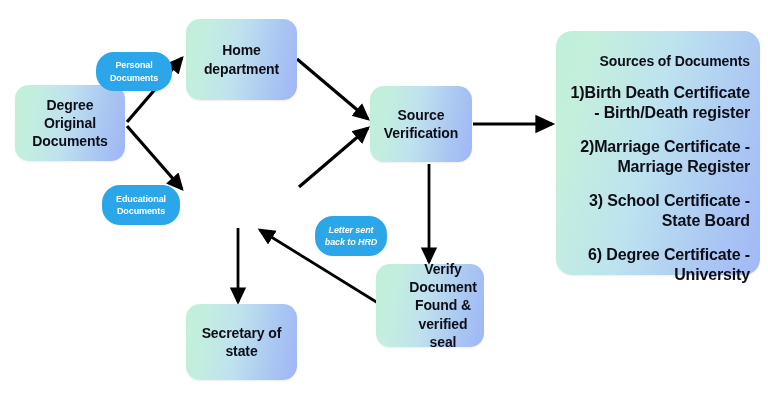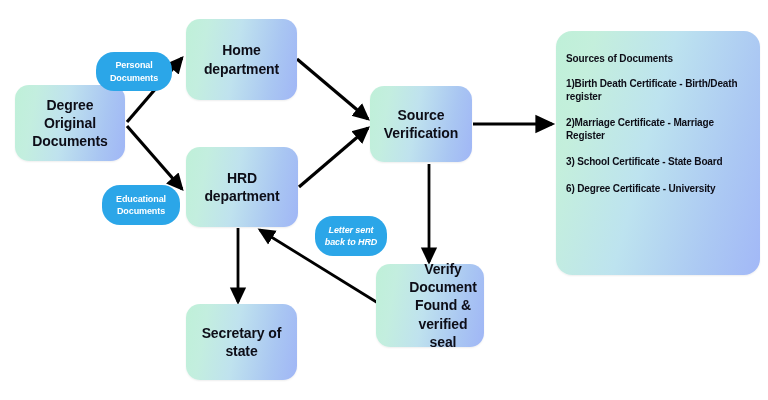--- a/index.html
+++ b/index.html
@@ -58,30 +58,30 @@
   .panel {
     position: absolute;
     box-sizing: border-box;
     border-radius: 16px;
     background: linear-gradient(105deg, #bff0d8 0%, #c4efdc 15%, #bde3ef 45%, #abc8f3 78%, #a2b8f7 100%);
     padding: 22px 10px 10px 10px;
     color: #0d0d17;
     box-shadow: 0 1px 2px rgba(0,0,0,0.07);
   }
   .panel-title {
-    text-align: left;
+    text-align: right;
     font-weight: bold;
-    font-size: 10px;
+    font-size: 14px;
     margin-bottom: 14px;
     letter-spacing: -0.1px;
   }
   .panel-item {
-    text-align: left;
+    text-align: right;
     font-weight: bold;
-    font-size: 10px;
+    font-size: 16px;
     line-height: 1.25;
     margin-bottom: 14px;
     letter-spacing: -0.15px;
   }
 
   
   #arrows {
     position: absolute;
     left: 0; top: 0;
     width: 768px;
@@ -127,25 +127,20 @@
       <span>Documents</span>
     </div>
   </div>
 
   <div class="node" style="left:186px; top:19px; width:111px; height:81px;">
     <div>
       <span>Home department</span>
     </div>
   </div>
 
-  <div class="node" style="left:186px; top:147px; width:112px; height:80px;">
-    <div>
-      <span>HRD department</span>
-    </div>
-  </div>
 
   <div class="node" style="left:370px; top:86px; width:102px; height:76px;">
     <div>
       <span>Source Verification</span>
     </div>
   </div>
 
   <div class="node" style="left:376px; top:264px; width:108px; height:83px;padding-left:32px;">
     <div>
       <span>Verify Document</span>

